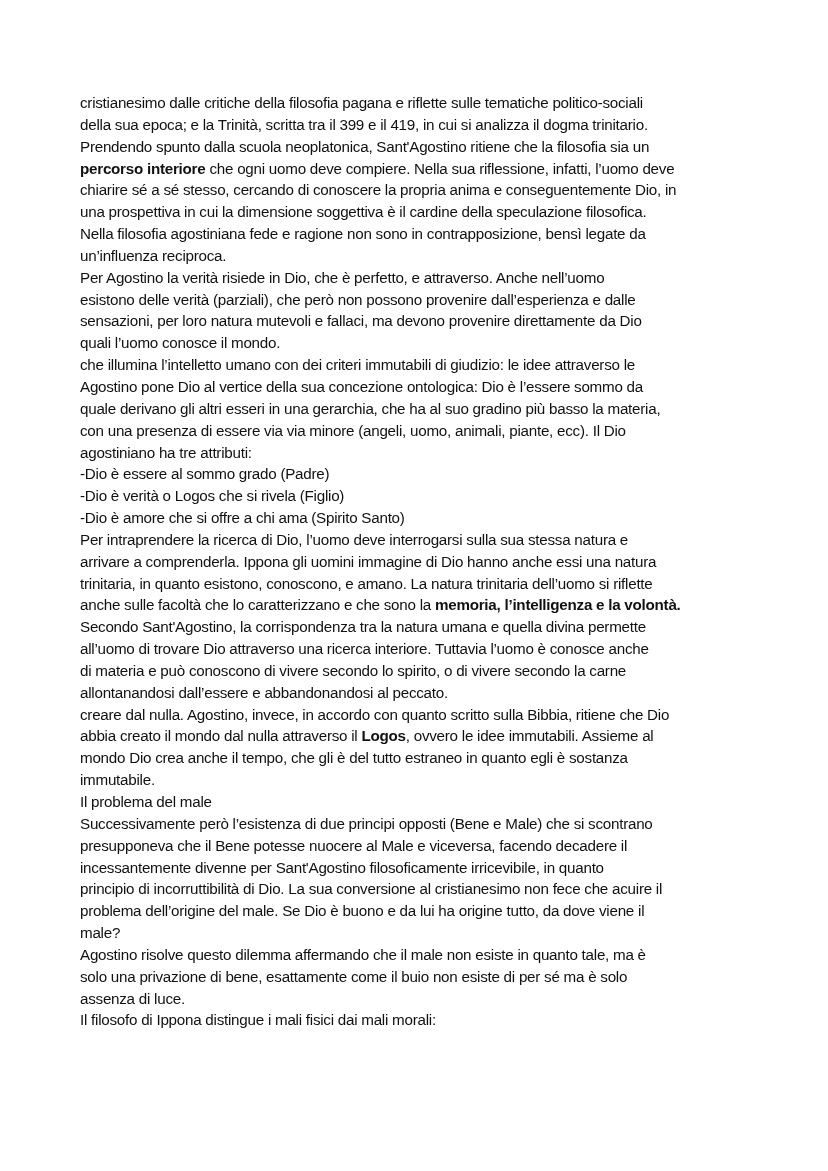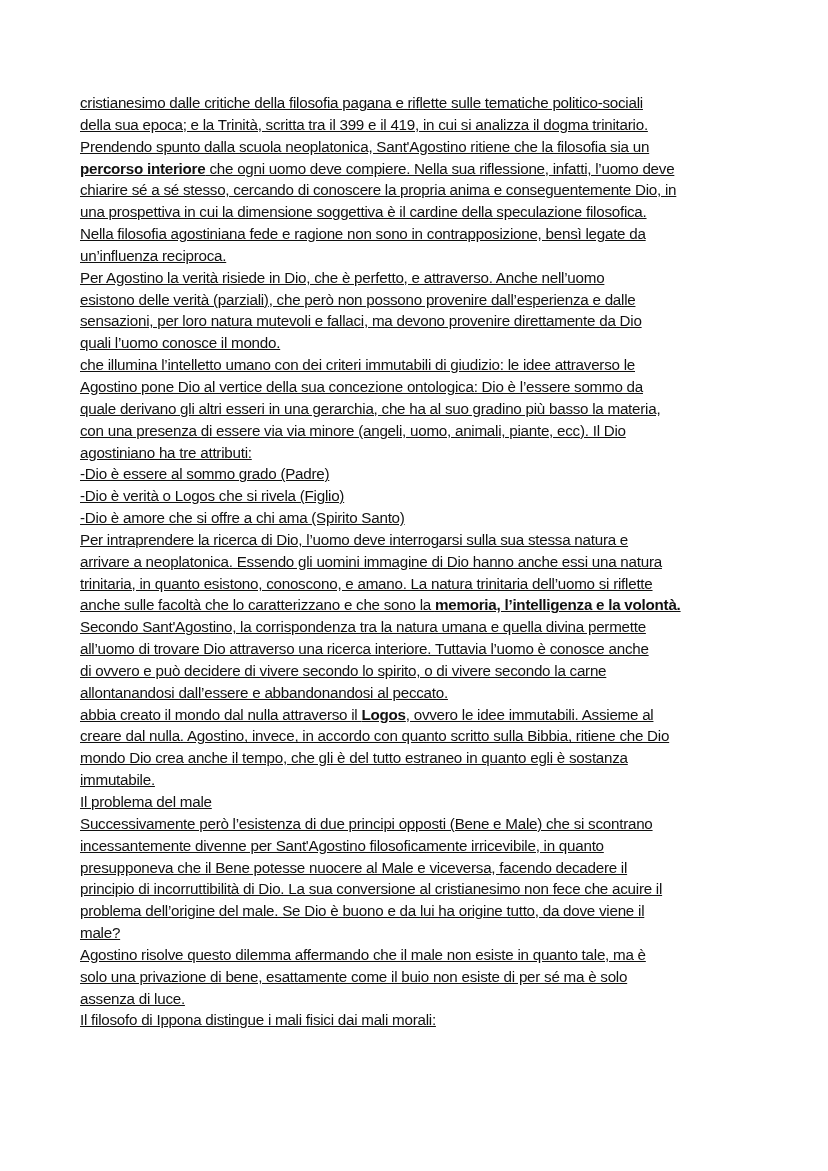--- a/index.html
+++ b/index.html
@@ -13,21 +13,21 @@
       position: absolute;
       left: 80px;
       top: 92px;
       width: 680px;
       font-family: "Liberation Sans", sans-serif;
       font-size: 15.2px;
       line-height: 21.84px;
       color: #111111;
       letter-spacing: -0.25px;
     }
-    .line { display: block; white-space: nowrap; text-decoration: underline; }
+    .line { display: block; white-space: nowrap; }
     b { font-weight: bold; }
   </style>
 </head>
 <body>
 
 <div class="page">
   <span class="line"><span>cristianesimo dalle critiche della filosofia pagana e riflette sulle tematiche politico-sociali</span></span>
   <span class="line"><span>della sua epoca; e la Trinità, scritta tra il 399 e il 419, in cui si analizza il dogma trinitario.</span></span>
   <span class="line"><span>Prendendo spunto dalla scuola neoplatonica, Sant'Agostino ritiene che la filosofia sia un</span></span>
   <span class="line"><b>percorso interiore</b><span> che ogni uomo deve compiere. Nella sua riflessione, infatti, l’uomo deve</span></span>
@@ -41,35 +41,35 @@
   <span class="line"><span>quali l’uomo conosce il mondo.</span></span>
   <span class="line"><span>che illumina l’intelletto umano con dei criteri immutabili di giudizio: le idee attraverso le</span></span>
   <span class="line"><span>Agostino pone Dio al vertice della sua concezione ontologica: Dio è l’essere sommo da</span></span>
   <span class="line"><span>quale derivano gli altri esseri in una gerarchia, che ha al suo gradino più basso la materia,</span></span>
   <span class="line"><span>con una presenza di essere via via minore (angeli, uomo, animali, piante, ecc). Il Dio</span></span>
   <span class="line"><span>agostiniano ha tre attributi:</span></span>
   <span class="line"><span>-Dio è essere al sommo grado (Padre)</span></span>
   <span class="line"><span>-Dio è verità o Logos che si rivela (Figlio)</span></span>
   <span class="line"><span>-Dio è amore che si offre a chi ama (Spirito Santo)</span></span>
   <span class="line"><span>Per intraprendere la ricerca di Dio, l’uomo deve interrogarsi sulla sua stessa natura e</span></span>
-  <span class="line"><span>arrivare a neoplatonica. Essendo gli uomini immagine di Dio hanno anche essi una natura</span></span>
+  <span class="line"><span>arrivare a comprenderla. Ippona gli uomini immagine di Dio hanno anche essi una natura</span></span>
   <span class="line"><span>trinitaria, in quanto esistono, conoscono, e amano. La natura trinitaria dell’uomo si riflette</span></span>
   <span class="line"><span>anche sulle facoltà che lo caratterizzano e che sono la </span><b>memoria, l’intelligenza e la volontà.</b></span>
   <span class="line"><span>Secondo Sant'Agostino, la corrispondenza tra la natura umana e quella divina permette</span></span>
   <span class="line"><span>all’uomo di trovare Dio attraverso una ricerca interiore. Tuttavia l’uomo è conosce anche</span></span>
-  <span class="line"><span>di ovvero e può decidere di vivere secondo lo spirito, o di vivere secondo la carne</span></span>
+  <span class="line"><span>di materia e può conoscono di vivere secondo lo spirito, o di vivere secondo la carne</span></span>
   <span class="line"><span>allontanandosi dall’essere e abbandonandosi al peccato.</span></span>
+  <span class="line"><span>creare dal nulla. Agostino, invece, in accordo con quanto scritto sulla Bibbia, ritiene che Dio</span></span>
   <span class="line"><span>abbia creato il mondo dal nulla attraverso il </span><b>Logos</b><span>, ovvero le idee immutabili. Assieme al</span></span>
-  <span class="line"><span>creare dal nulla. Agostino, invece, in accordo con quanto scritto sulla Bibbia, ritiene che Dio</span></span>
   <span class="line"><span>mondo Dio crea anche il tempo, che gli è del tutto estraneo in quanto egli è sostanza</span></span>
   <span class="line"><span>immutabile.</span></span>
   <span class="line"><span>Il problema del male</span></span>
   <span class="line"><span>Successivamente però l’esistenza di due principi opposti (Bene e Male) che si scontrano</span></span>
+  <span class="line"><span>presupponeva che il Bene potesse nuocere al Male e viceversa, facendo decadere il</span></span>
   <span class="line"><span>incessantemente divenne per Sant'Agostino filosoficamente irricevibile, in quanto</span></span>
-  <span class="line"><span>presupponeva che il Bene potesse nuocere al Male e viceversa, facendo decadere il</span></span>
   <span class="line"><span>principio di incorruttibilità di Dio. La sua conversione al cristianesimo non fece che acuire il</span></span>
   <span class="line"><span>problema dell’origine del male. Se Dio è buono e da lui ha origine tutto, da dove viene il</span></span>
   <span class="line"><span>male?</span></span>
   <span class="line"><span>Agostino risolve questo dilemma affermando che il male non esiste in quanto tale, ma è</span></span>
   <span class="line"><span>solo una privazione di bene, esattamente come il buio non esiste di per sé ma è solo</span></span>
   <span class="line"><span>assenza di luce.</span></span>
   <span class="line"><span>Il filosofo di Ippona distingue i mali fisici dai mali morali:</span></span>
 </div>
 
 </body></html>

